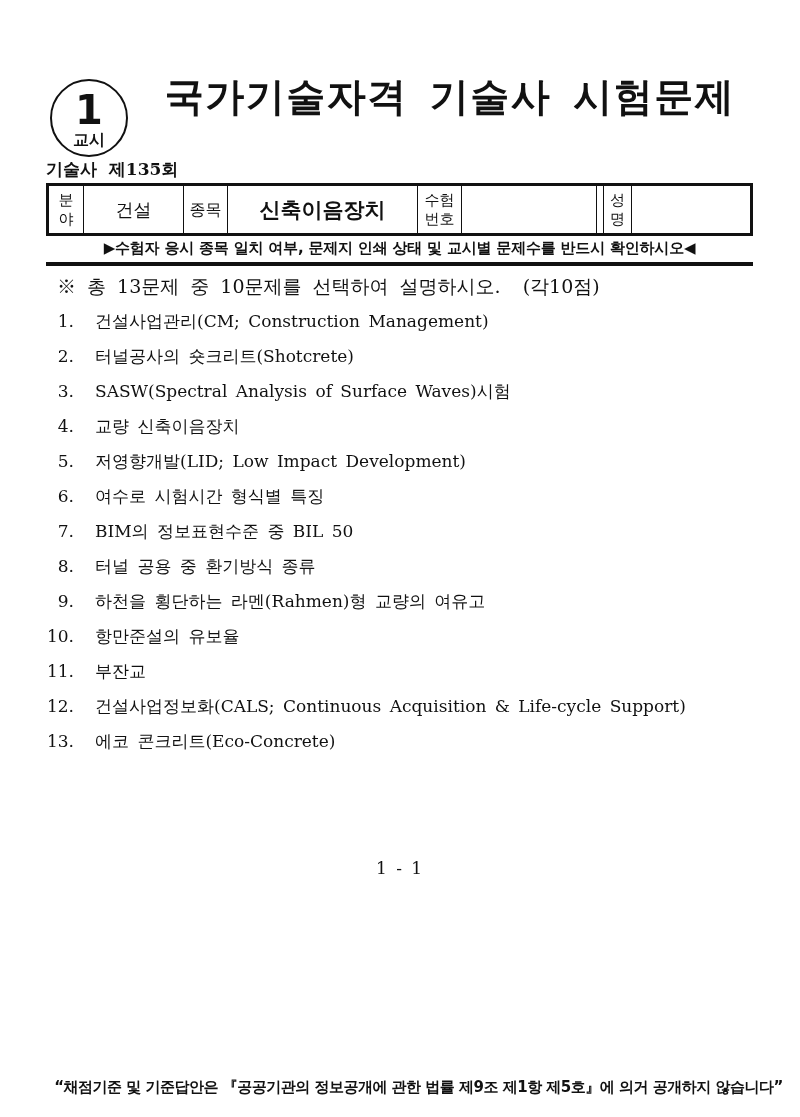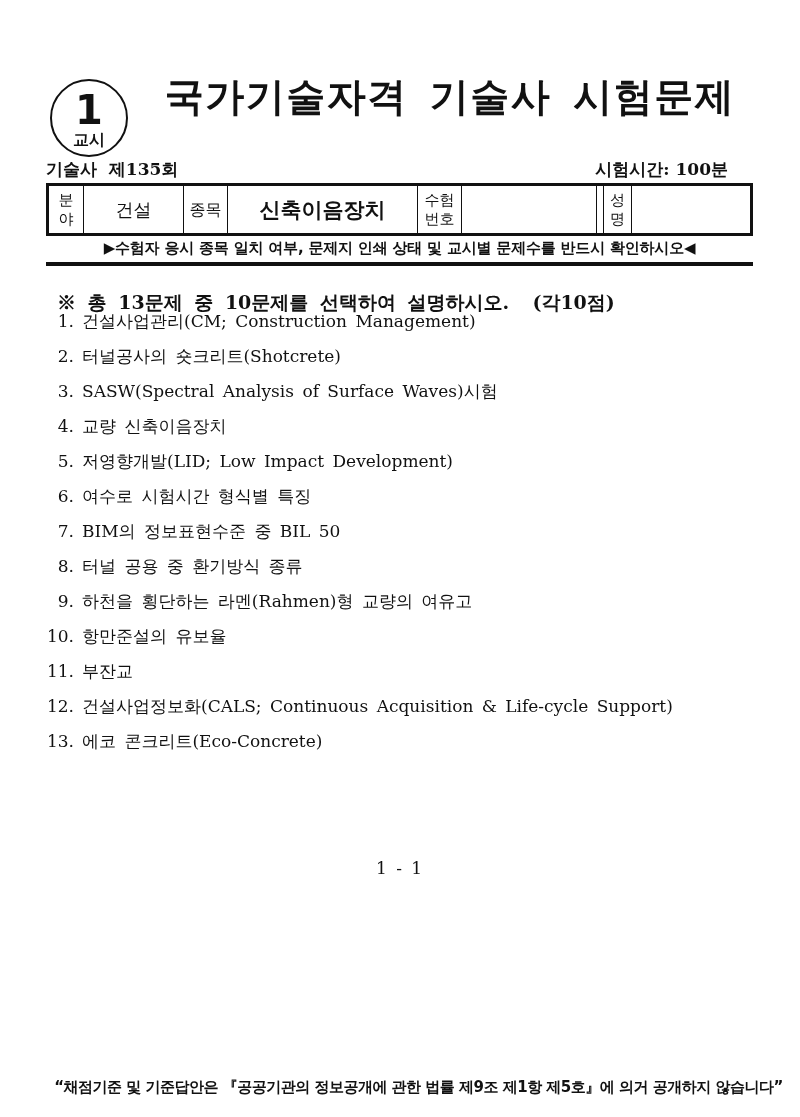--- a/index.html
+++ b/index.html
@@ -29,21 +29,21 @@
     text-align: center;
     font-size: 39px; font-weight: bold;
     letter-spacing: 1.5px; word-spacing: 7px;
     white-space: pre;
   }
 
   
   .header-row {
     position: absolute; left: 46px; right: 72px; top: 158px;
     display: flex; justify-content: space-between; align-items: baseline;
-    font-size: 17px; font-weight: bold; white-space: pre;
+    font-size: 17px; font-weight: bold; white-space: pre; flex-direction: column;
   }
 
   
   .info-table {
     position: absolute; left: 46px; top: 183px; width: 707px; height: 53px;
     border: 3px solid #111;
     display: flex; align-items: stretch;
     background: #fff;
   }
   .cell {
@@ -70,29 +70,29 @@
     font-size: 15px; font-weight: bold; letter-spacing: -0.2px;
   }
   .thick-rule {
     position: absolute; left: 46px; right: 47px; top: 262px;
     height: 4px; background: #111;
   }
 
   
   .instruction {
     position: absolute; left: 57px; top: 274px;
-    font-size: 19px; font-weight: bold;
-    word-spacing: 5px; white-space: pre; margin-top: 16px;
+    font-size: 19px; font-weight: normal;
+    word-spacing: 5px; white-space: pre;
   }
 
   
   .questions { position: absolute; left: 46px; top: 311px; right: 30px; }
   .q-row { display: flex; align-items: baseline; margin-bottom: 14px; font-size: 17px; line-height: 21px; }
   .q-no { width: 28px; text-align: right; flex: 0 0 28px; }
-  .q-text { margin-left: 8px; word-spacing: 3px; white-space: nowrap; }
+  .q-text { margin-left: 21px; word-spacing: 3px; white-space: nowrap; }
 
   .page-number {
     position: absolute; left: 0; right: 0; top: 838px;
     text-align: center; font-size: 17px; letter-spacing: 2px; margin-top: 20px;
   }
 
   .footer {
     position: absolute; left: 0; right: 0; top: 1078px;
     text-align: center;
     font-family: "DejaVu Sans", "Liberation Sans", sans-serif;

